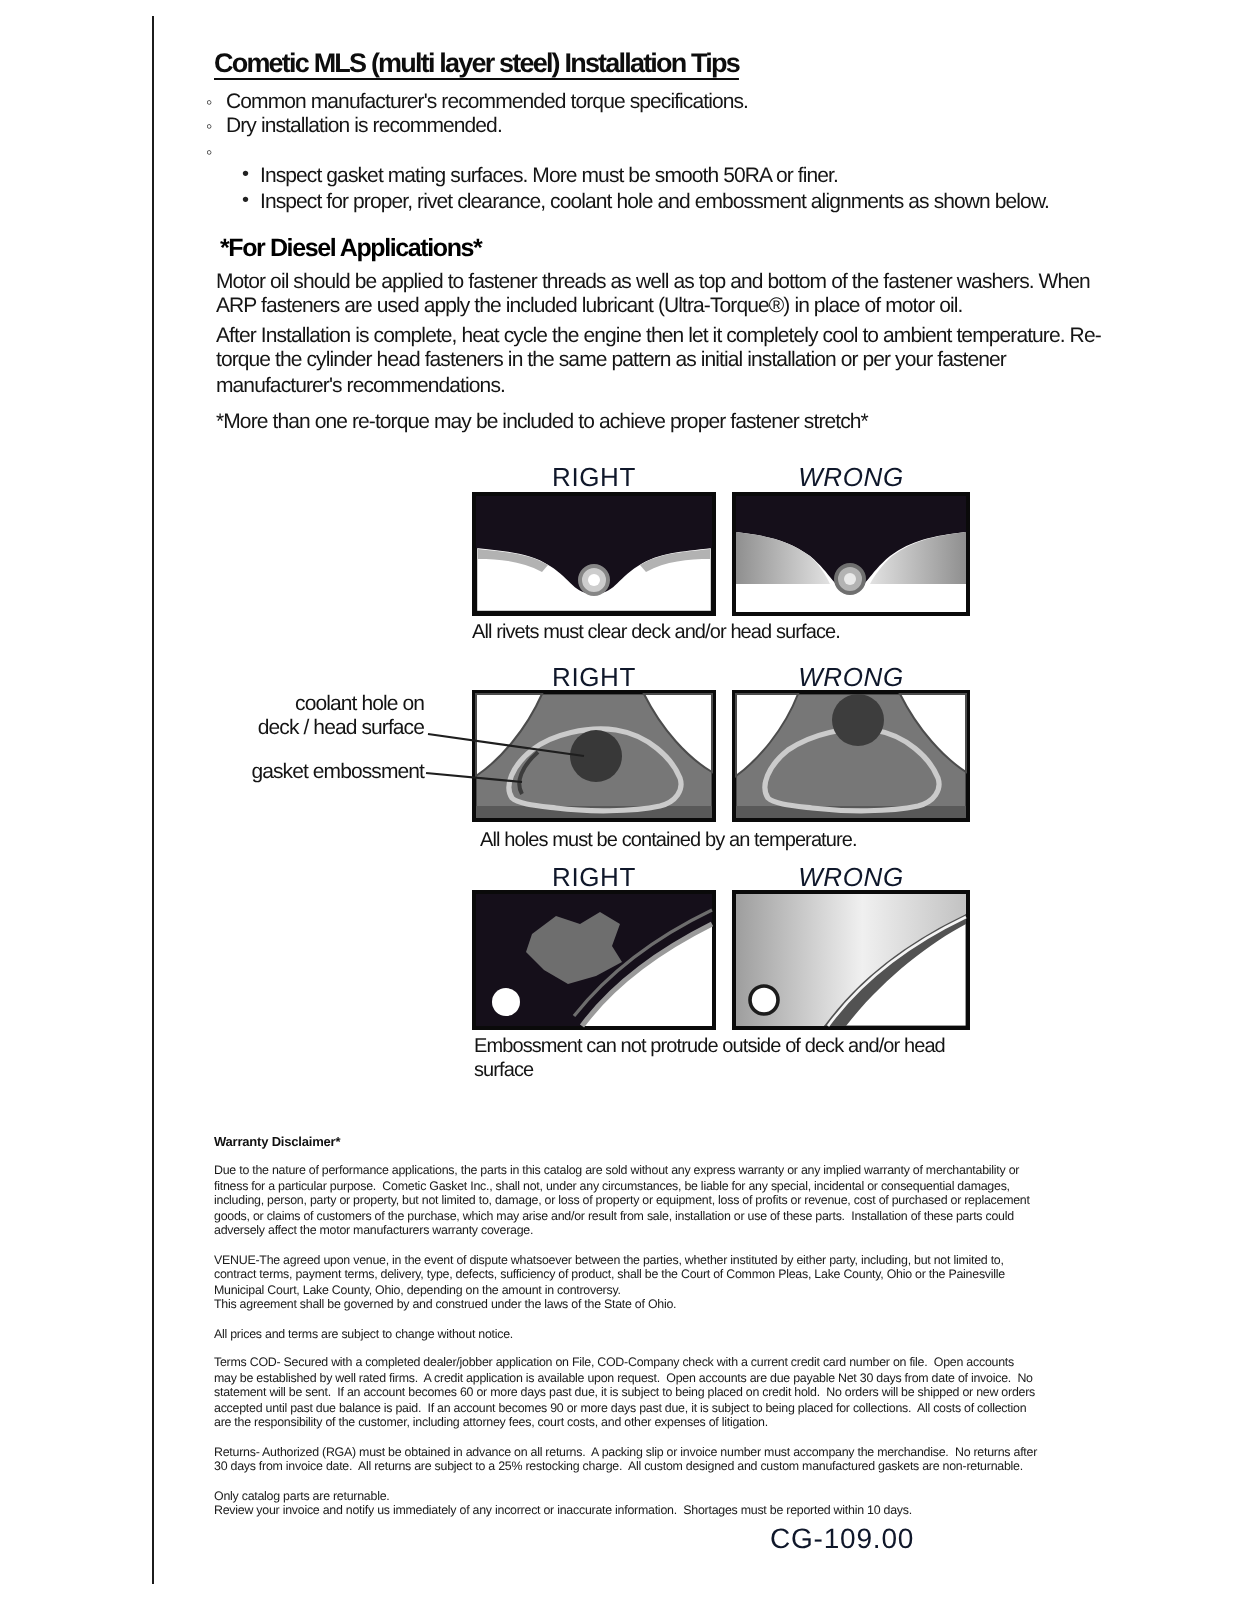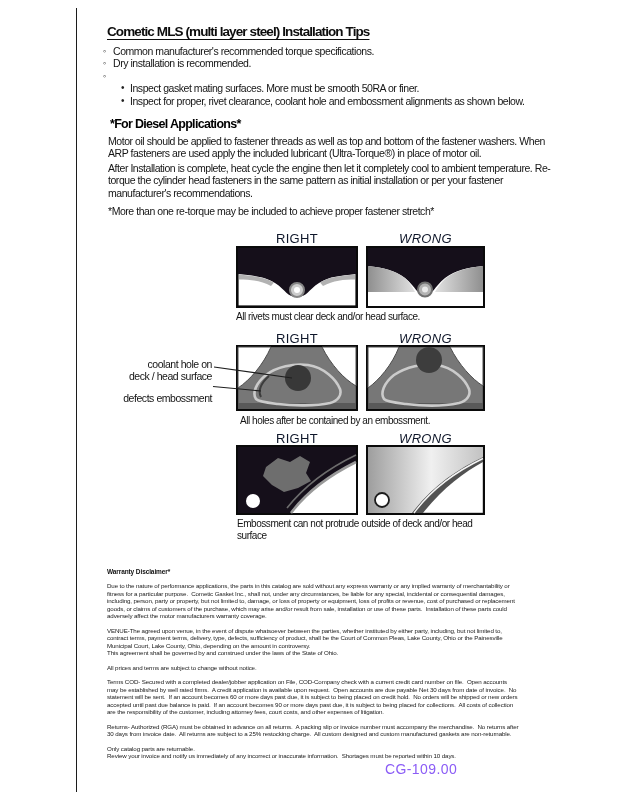--- a/index.html
+++ b/index.html
@@ -33,29 +33,29 @@
 
   .dg-hdr { position:absolute; font-size:13px; letter-spacing:0.3px; color:#0f172a; text-align:center; }
   .hdr-a { left:236px; width:122px; }
   .hdr-b { left:366px; width:119px;font-style:italic; }
   .panel { position:absolute; display:block; }
   .pA { left:236px; width:122px; }
   .pB { left:366px; width:119px; }
   .dg-caption { position:absolute; font-size:10px; letter-spacing:-0.45px; line-height:12px; color:#141414; }
 
   .anno { position:absolute; left:78px; width:134px; text-align:right;
-          font-size:10.5px; letter-spacing:-0.45px; line-height:12px; white-space:pre-line; color:#141414;margin-top:12px; }
+          font-size:10.5px; letter-spacing:-0.45px; line-height:12px; white-space:pre-line; color:#141414; }
   .anno-lines { position:absolute; left:0; top:340px; width:618px; height:80px; pointer-events:none; }
 
   .disclaimer { position:absolute; left:107px; top:568px; width:412px; }
   .disclaimer h3 { font-size:6.5px; font-weight:bold; letter-spacing:-0.1px; margin-bottom:7px; color:#111; }
   .disclaimer p { font-size:6.2px; letter-spacing:-0.12px; line-height:7.5px; margin-bottom:7px;
                   white-space:pre-wrap; color:#1a1a1a; }
 
-  .footer { position:absolute; left:385px; top:761px; font-size:14px; letter-spacing:0.4px; color:#8b5cf6; }
+  .footer { position:absolute; left:385px; top:761px; font-size:14px; letter-spacing:0.4px; color:#0f172a; }
 </style>
 </head>
 <body>
 
 <div class="page">
 
   <div class="left-rule"></div>
 
   <div class="title">Cometic MLS (multi layer steel) Installation Tips</div>
 
@@ -139,27 +139,27 @@
     <rect x="1.1" y="1.1" width="116.8" height="63.8" fill="#777777" stroke="#0a0a0a" stroke-width="2.2"></rect>
     <rect x="2" y="58" width="115" height="6" fill="#595959"></rect>
     <path d="M2,2 H33 C26,20 13,35 2,43 Z" fill="#ffffff" stroke="#4c4c4c" stroke-width="1"></path>
     <path d="M117,2 H84 C93,20 106,34 117,41 Z" fill="#ffffff" stroke="#4c4c4c" stroke-width="1"></path>
     <path d="M18,54 C14,48 18,38 28,30 C40,22 57,18 71,20 C87,22.5 99,34 103,44 C105,50 101,56 93,58 C79,61 57,61 40,59 C30,57.8 21,57 18,54 Z" fill="none" stroke="#cbcbcb" stroke-width="2.6"></path>
     <circle cx="63" cy="15" r="13" fill="#3d3d3d"></circle>
   </svg>
 
   <div class="anno" style="top:346px">coolant hole on
 deck / head surface</div>
-  <div class="anno" style="top:380px">defects embossment</div>
+  <div class="anno" style="top:380px">gasket embossment</div>
   <svg class="anno-lines">
     <line x1="214" y1="27" x2="292" y2="38" stroke="#1e1e1e" stroke-width="1.1"></line>
     <line x1="213" y1="46.5" x2="261" y2="51" stroke="#1e1e1e" stroke-width="1.1"></line>
   </svg>
 
-  <div class="dg-caption" style="left:240px; top:415px; width:250px">All holes after be contained by an embossment.</div>
+  <div class="dg-caption" style="left:240px; top:415px; width:250px">All holes must be contained by an temperature.</div>
 
   <div class="dg-hdr hdr-a" style="top:431px">RIGHT</div>
   <div class="dg-hdr hdr-b" style="top:431px">WRONG</div>
 
   <svg class="panel pA" style="top:445px" height="70" viewBox="0 0 122 70">
     <rect x="1.1" y="1.1" width="119.8" height="67.8" fill="#ffffff" stroke="#0a0a0a" stroke-width="2.2"></rect>
     <rect x="2" y="2" width="118" height="66" fill="#150f1a"></rect>
     <path d="M120,17 C96,29 72,45 55,68 L120,68 Z" fill="#ffffff"></path>
     <path d="M120,17 C96,29 72,45 55,68" fill="none" stroke="#9a9a9a" stroke-width="2.6"></path>
     <path d="M120,10 C95,22 70,39 51,63" fill="none" stroke="#6d6d6d" stroke-width="1.6"></path>

